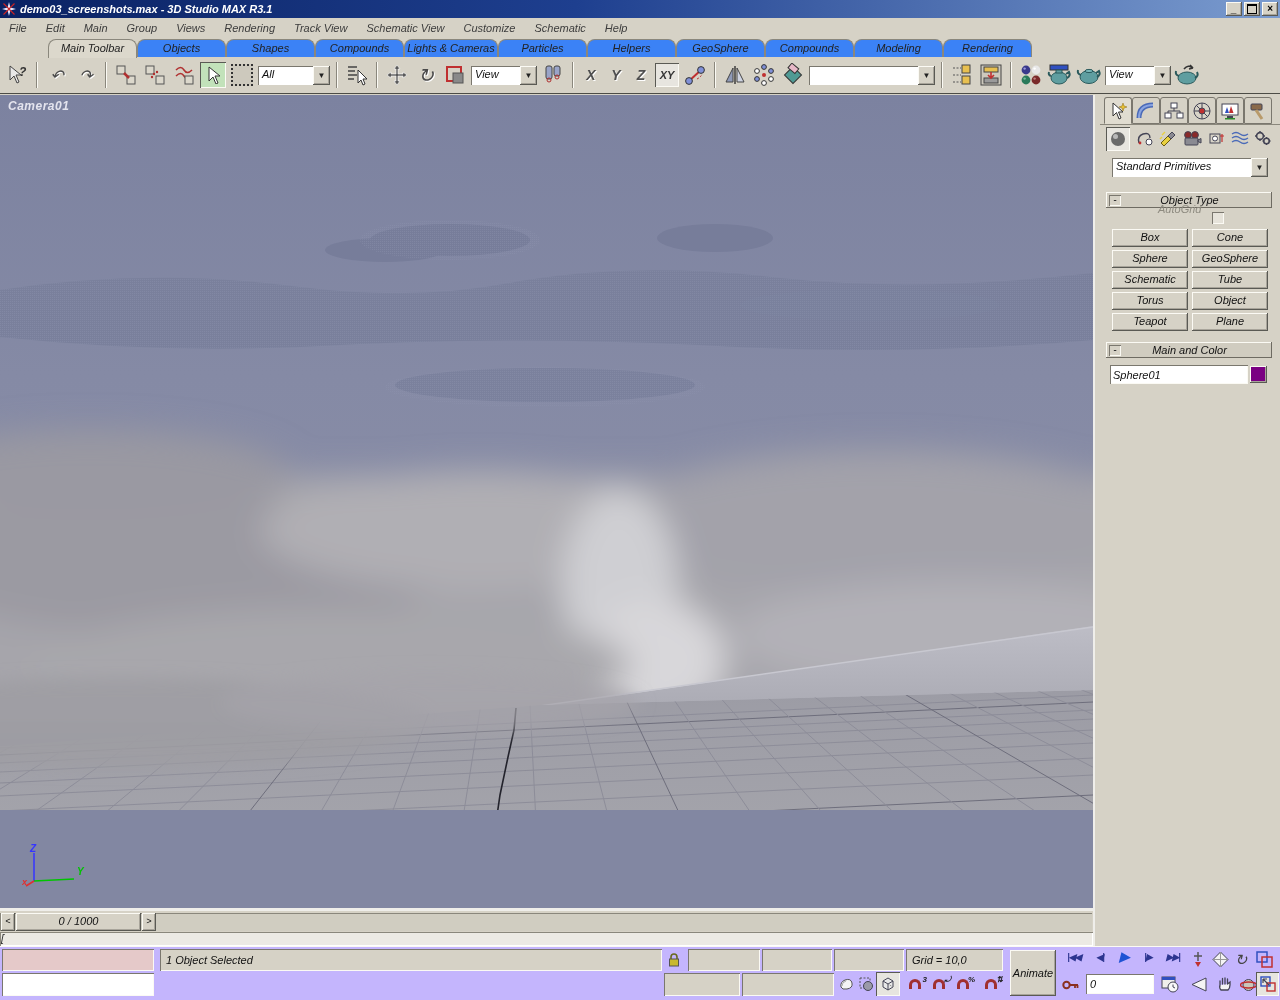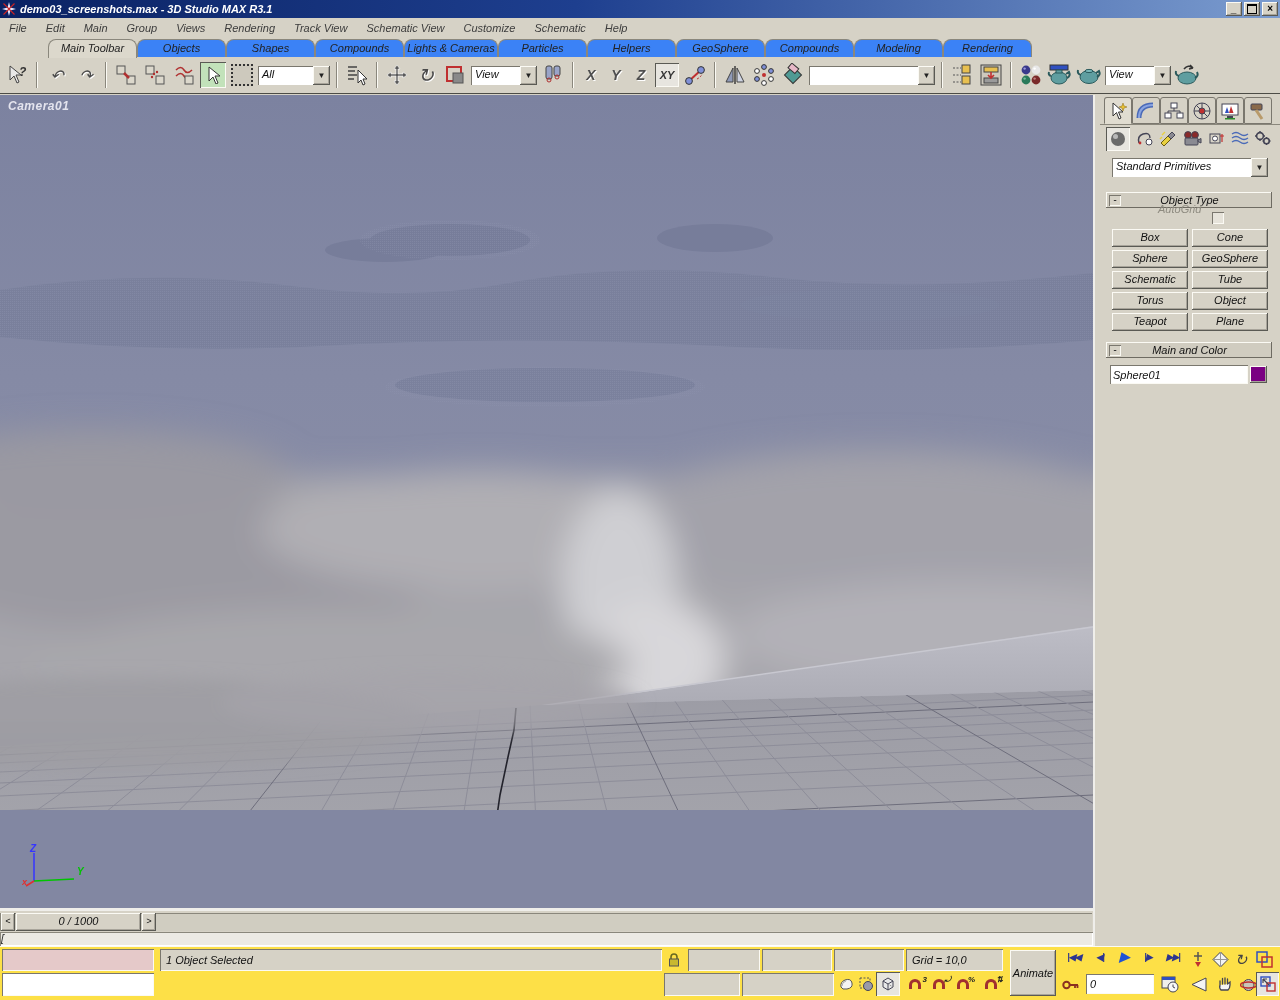--- a/index.html
+++ b/index.html
@@ -53,21 +53,21 @@
   .ot-btn{position:absolute;width:76px;height:18px;line-height:17px;text-align:center;}
   
   .timeslider-row{left:0;top:912px;width:1093px;height:20px;background:#d6d2c6;}
   .ts-track{position:absolute;left:0px;top:1px;width:1092px;height:18px;background:#d0cdc1;
             box-shadow:inset 1px 1px 0 #8a877c;}
   .ts-btn{position:absolute;top:1px;width:14px;height:18px;text-align:center;line-height:17px;font-size:9px;}
   .ts-thumb{position:absolute;left:16px;top:1px;width:125px;height:18px;text-align:center;line-height:17px;}
   .trackbar{left:0;top:932px;width:1093px;height:14px;background:#eceae4;
             box-shadow:inset 1px 1px 0 #8a877c, inset -1px -1px 0 #fff;color:#333;font-size:11px;}
   
-  .statusbar{left:0;top:946px;width:1280px;height:54px;background:#fde047;box-shadow:inset 0 1px 0 #fbfaf4;}
+  .statusbar{left:0;top:946px;width:1280px;height:54px;background:#c4b5fd;box-shadow:inset 0 1px 0 #fbfaf4;}
   .sfield{position:absolute;height:22px;display:flex;align-items:center;padding:0 6px;box-sizing:border-box;}
   .mini-icon{position:absolute;width:20px;height:22px;display:flex;align-items:center;justify-content:center;}
   .magnet{position:relative;width:14px;height:12px;}
   .magnet:before{content:"";position:absolute;left:0;top:0;width:12px;height:10px;border:3px solid #a03030;
                  border-bottom:none;border-radius:7px 7px 0 0;box-sizing:border-box;}
   .sup{position:absolute;right:-4px;top:-4px;font-size:8px;font-weight:bold;color:#222;}
   .play-btn{position:absolute;top:0;height:21px;display:flex;align-items:center;justify-content:center;
             color:#2d3590;font-weight:bold;font-size:9px;letter-spacing:-1px;}
   .nav-icon{position:absolute;display:flex;align-items:center;justify-content:center;}
 </style>

